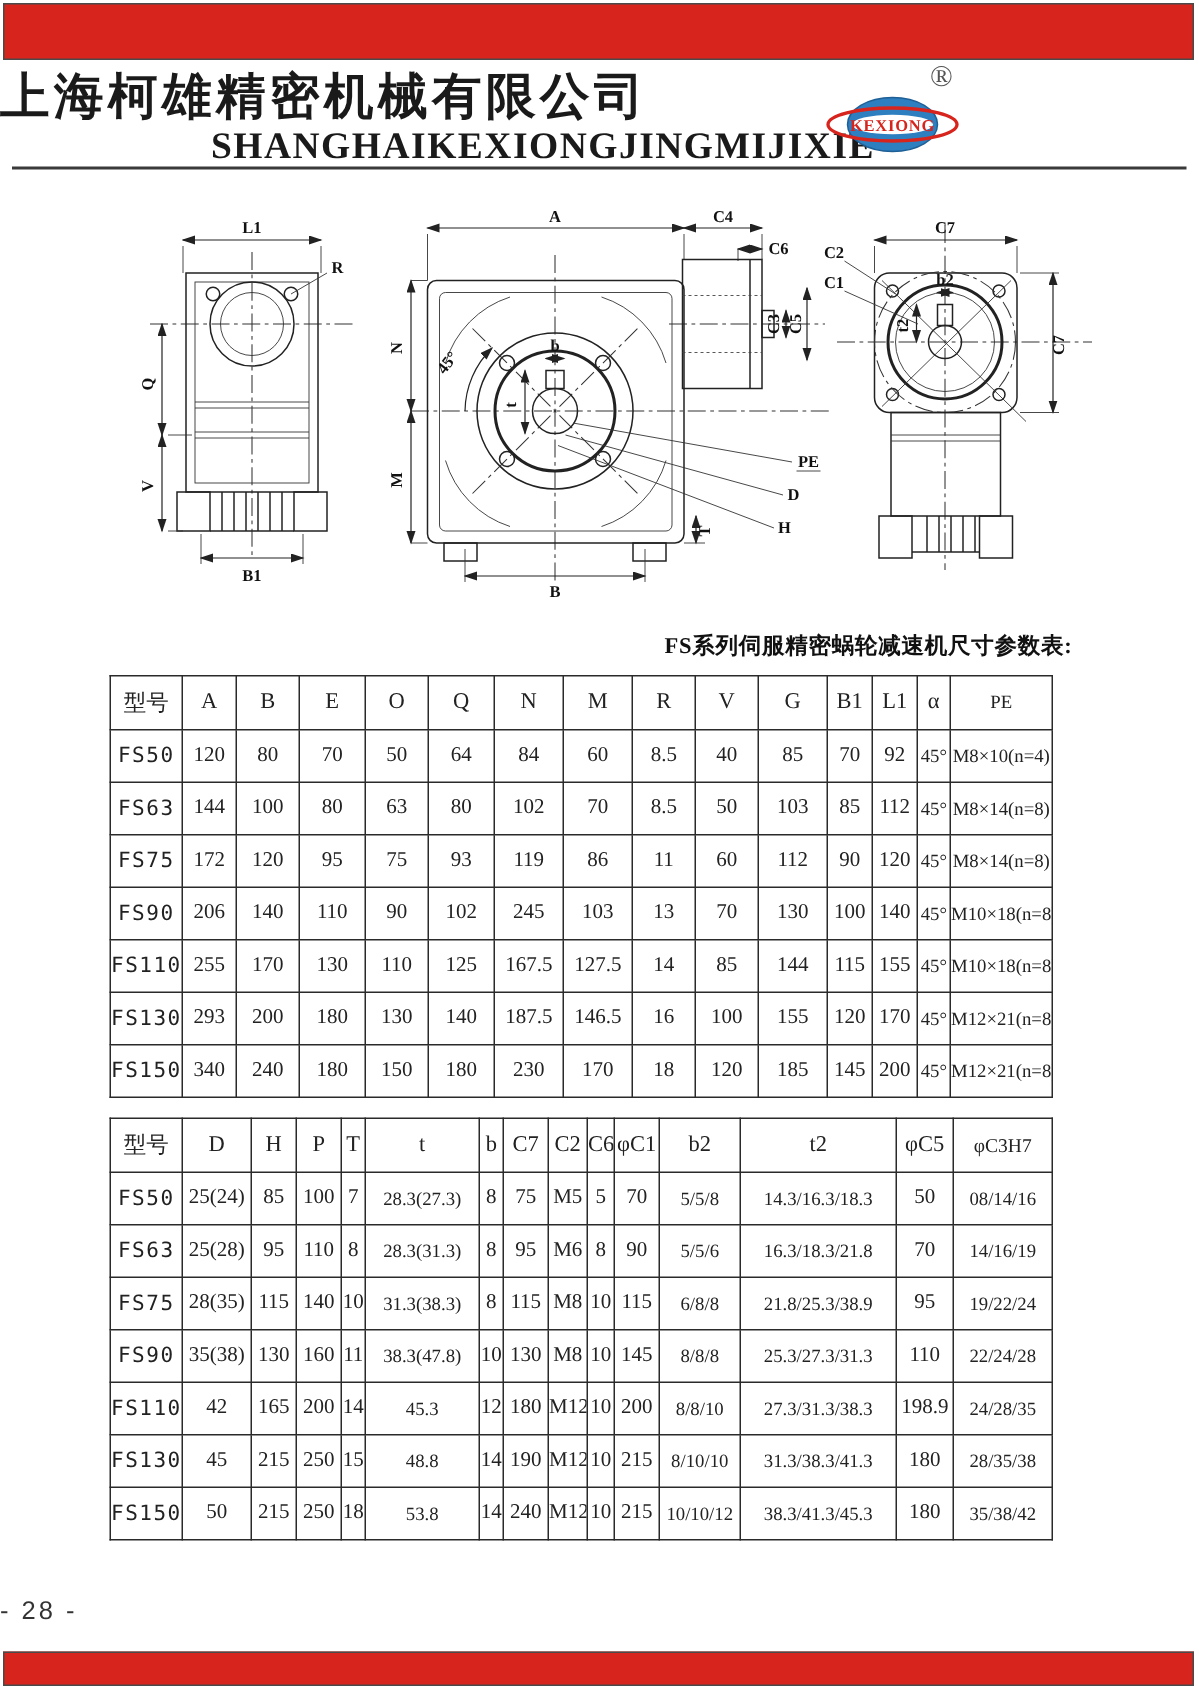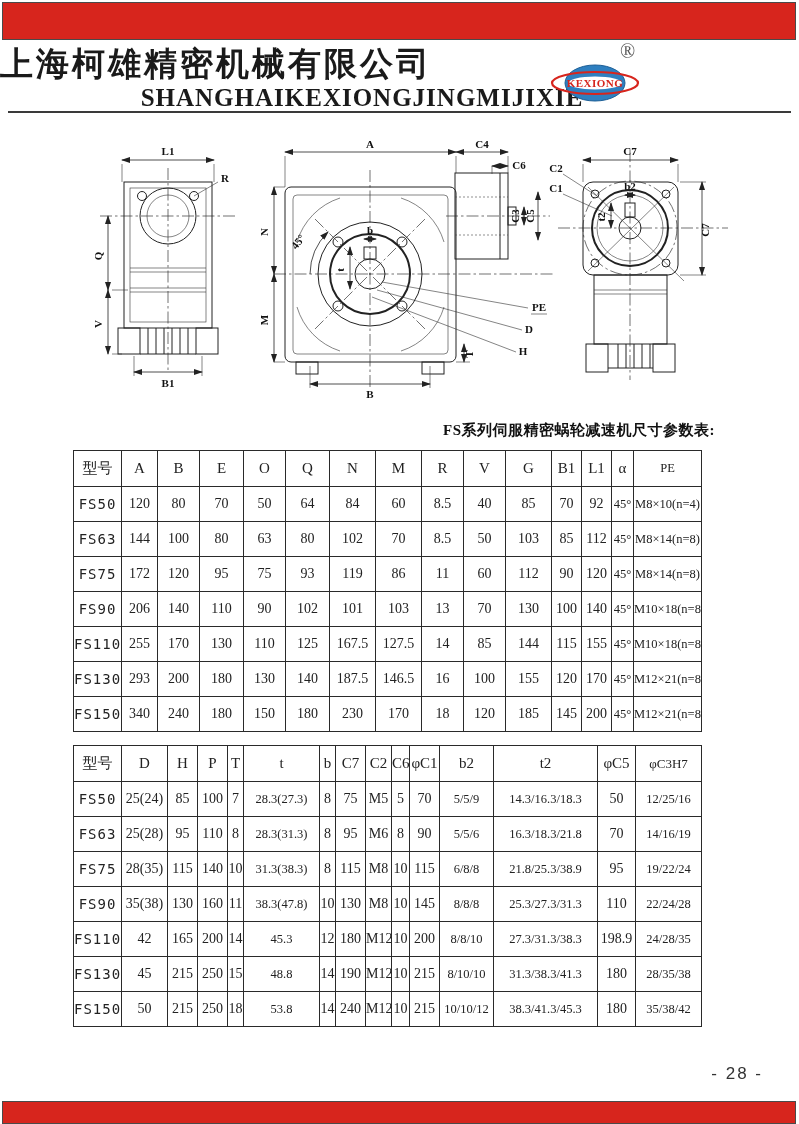--- a/index.html
+++ b/index.html
@@ -41,22 +41,22 @@
   table.spec thead tr { height:36px; }
   table.spec tbody tr { height:35px; }
   table.spec th { font-size:15px; }
   table.spec td.model { font-weight:normal; font-size:14px; letter-spacing:1px; font-family:"DejaVu Sans Mono", monospace; }
   #table1 td:nth-child(15), #table1 th:nth-child(15) { font-size:12.5px; }
   #table1 td:nth-child(14) { font-size:12.5px; }
   #table2 td:nth-child(6), #table2 td:nth-child(12),
   #table2 td:nth-child(13), #table2 td:nth-child(15) { font-size:12.5px; }
   #table2 th:nth-child(15) { font-size:13px; }
 
-  .page-number { position:absolute; top:1064px; left:0; width:742px; text-align:right;
-    font-size:17px; color:#333; font-family:"Liberation Sans", sans-serif; letter-spacing:2px;padding-left:21px; }
+  .page-number { position:absolute; top:1064px; left:0; width:742px; text-align:left;
+    font-size:17px; color:#333; font-family:"Liberation Sans", sans-serif; letter-spacing:2px; }
 
   
   .ln  { fill:none; stroke:#222; stroke-width:1; }
   .ln2 { fill:none; stroke:#222; stroke-width:2; }
   .thin{ fill:none; stroke:#333; stroke-width:0.6; }
   .cl  { fill:none; stroke:#333; stroke-width:0.7; stroke-dasharray:12 3 2.5 3; }
   .dot { fill:none; stroke:#444; stroke-width:0.6; stroke-dasharray:2 2; }
   .dim { fill:none; stroke:#222; stroke-width:0.8; }
   text.lb { font-family:"Liberation Serif", serif; font-weight:bold; font-size:11px; fill:#111; text-anchor:middle; }
   .logo-text { font-family:"Liberation Serif", serif; font-weight:bold; font-size:11px; fill:#d7251d; letter-spacing:0.5px; text-anchor:middle; }
@@ -356,21 +356,21 @@
         <td>45°</td>
         <td>M8×14(n=8)</td>
       </tr>
       <tr>
         <td class="model">FS90</td>
         <td>206</td>
         <td>140</td>
         <td>110</td>
         <td>90</td>
         <td>102</td>
-        <td>101</td>
+        <td>245</td>
         <td>103</td>
         <td>13</td>
         <td>70</td>
         <td>130</td>
         <td>100</td>
         <td>140</td>
         <td>45°</td>
         <td>M10×18(n=8)</td>
       </tr>
       <tr>
@@ -470,24 +470,24 @@
         <td>25(24)</td>
         <td>85</td>
         <td>100</td>
         <td>7</td>
         <td>28.3(27.3)</td>
         <td>8</td>
         <td>75</td>
         <td>M5</td>
         <td>5</td>
         <td>70</td>
-        <td>5/5/9</td>
+        <td>5/5/8</td>
         <td>14.3/16.3/18.3</td>
         <td>50</td>
-        <td>12/25/16</td>
+        <td>08/14/16</td>
       </tr>
       <tr>
         <td class="model">FS63</td>
         <td>25(28)</td>
         <td>95</td>
         <td>110</td>
         <td>8</td>
         <td>28.3(31.3)</td>
         <td>8</td>
         <td>95</td>

